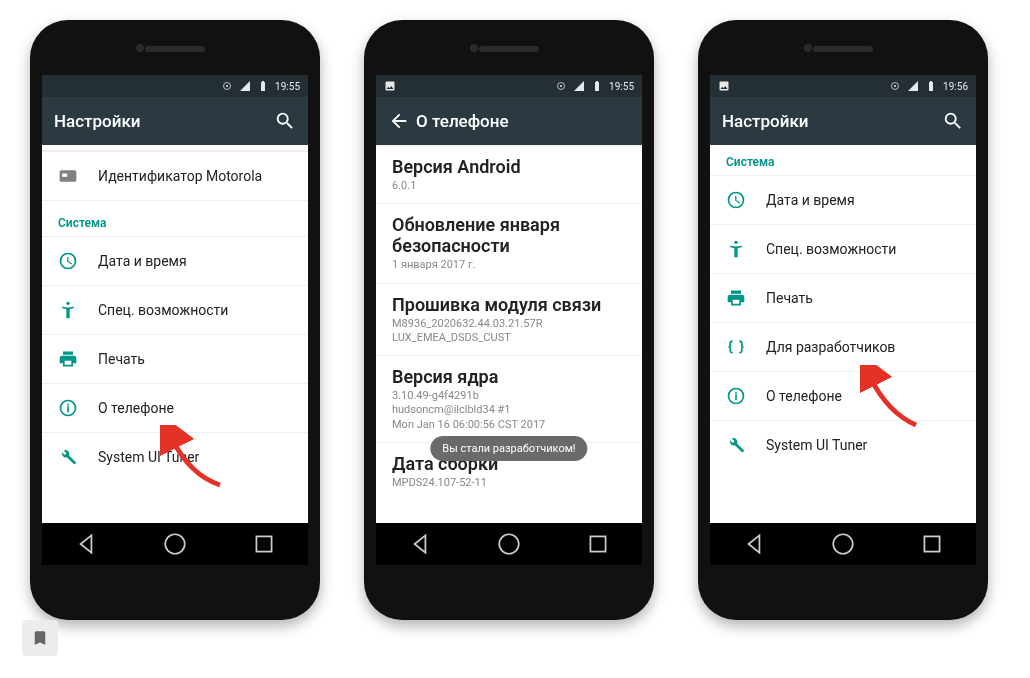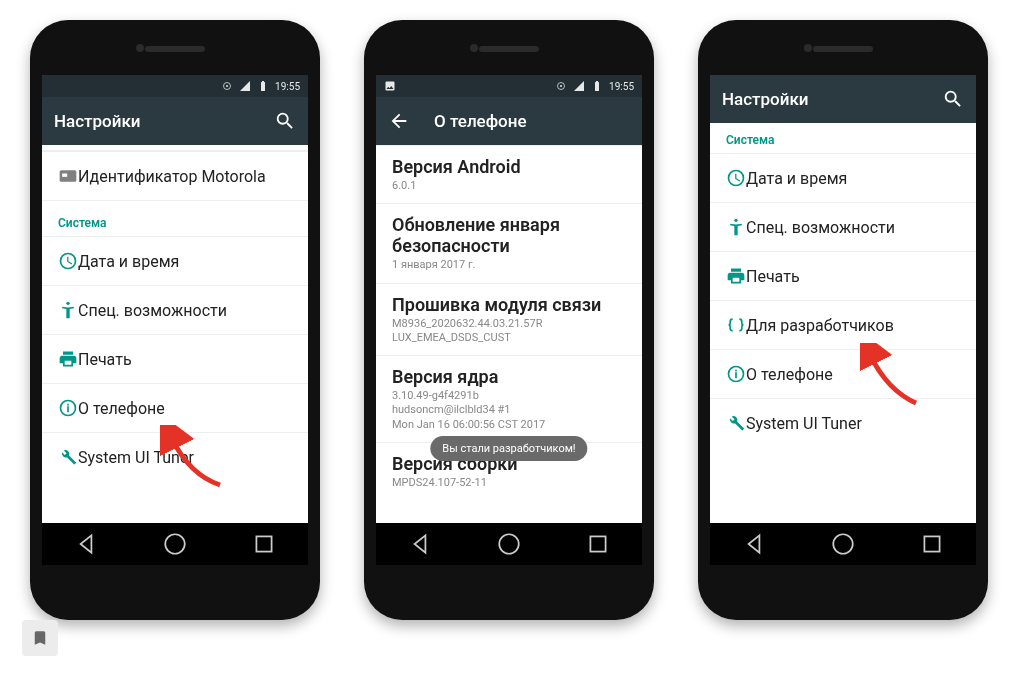--- a/index.html
+++ b/index.html
@@ -19,30 +19,30 @@
   .statusbar {
     height: 22px; background: #232f34; color: #e8e8e8;
     display: flex; align-items: center; justify-content: flex-end;
     gap: 6px; padding: 0 8px; font-size: 10px;
   }
   .statusbar .left { margin-right: auto; display:flex; align-items:center; gap:4px;}
   .sb-ico { width:12px; height:12px; display:inline-block; fill:#e8e8e8;}
 
   .appbar {
     height: 48px; background: #2b3a40; color: #fff;
-    display: flex; align-items: center; padding: 0 12px; gap: 24px;
+    display: flex; align-items: center; padding: 0 12px; gap: 6px;
   }
   .appbar-title { font-size: 17px; font-weight: 500; flex: 1; }
   .appbar .icon-btn { width:22px; height:22px; fill:#fff; cursor:pointer; display:flex; align-items:center; justify-content:center;}
 
   .content { flex: 1; overflow: hidden; background: #fff; position: relative; }
   .section { padding: 10px 16px 6px; color: #009688; font-size: 12px; font-weight: 600; }
   .row {
-    display:flex; align-items:center; 
-    padding: 14px 16px; font-size: 16px; color: #222;
+    display:flex; align-items:center; gap: 20px;
+    padding: 14px 16px; font-size: 14px; color: #222;
     border-top: 1px solid #eee; cursor:pointer;
   }
   .row:first-of-type { border-top: none; }
   .row .ic { width:20px; height:20px; fill:#009688; flex: 0 0 20px; display:flex;}
   .row .ic.grey { fill:#808080; }
   .info-row { padding: 10px 16px; border-top:1px solid #eee; }
   .info-row .title { font-size: 18px; font-weight: 600; color:#222; margin-bottom:2px;}
   .info-row .sub { font-size: 11px; color:#888; line-height:1.3;}
   .toast {
     position:absolute; left:50%; bottom:62px; transform:translateX(-50%);
@@ -274,21 +274,21 @@
           <div class="sub" style="white-space:pre-line">M8936_2020632.44.03.21.57R
 LUX_EMEA_DSDS_CUST</div>
         </div>
         <div class="info-row">
           <div class="title">Версия ядра</div>
           <div class="sub" style="white-space:pre-line">3.10.49-g4f4291b
 hudsoncm@ilclbld34 #1
 Mon Jan 16 06:00:56 CST 2017</div>
         </div>
         <div class="info-row">
-          <div class="title">Версия сборки</div>
+          <div class="title">Дата сборки</div>
           <div class="sub">MPDS24.107-52-11</div>
         </div>
         <div class="toast">Вы стали разработчиком!</div>
       </div>
       <div class="navbar">
         <svg class="nav-btn" viewBox="0 0 24 24">
             <use href="#ic-triangle-back"></use>
           </svg>
         <svg class="nav-btn" viewBox="0 0 24 24">
             <use href="#ic-circle"></use>
@@ -297,20 +297,37 @@
             <use href="#ic-box"></use>
           </svg>
       </div>
     </div>
   </div>
 
   <div class="phone">
     <div class="speaker"></div>
       <div class="camera"></div>
     <div class="screen">
+      <div class="statusbar">
+        <span class="left">
+            <svg class="sb-ico" viewBox="0 0 24 24">
+              <use href="#ic-image"></use>
+            </svg>
+          </span>
+        <svg class="sb-ico" viewBox="0 0 24 24" style="color:#e8e8e8">
+            <use href="#ic-disc"></use>
+          </svg>
+        <svg class="sb-ico" viewBox="0 0 24 24">
+            <use href="#ic-signal"></use>
+          </svg>
+        <svg class="sb-ico" viewBox="0 0 24 24">
+            <use href="#ic-battery"></use>
+          </svg>
+        <span>19:56</span>
+      </div>
       <div class="appbar">
         <span class="appbar-title">Настройки</span>
         <span class="icon-btn">
             <svg viewBox="0 0 24 24" width="22" height="22" fill="#fff">
               <use href="#ic-search"></use>
             </svg>
           </span>
       </div>
       <div class="content">
         <div class="section">Система</div>

